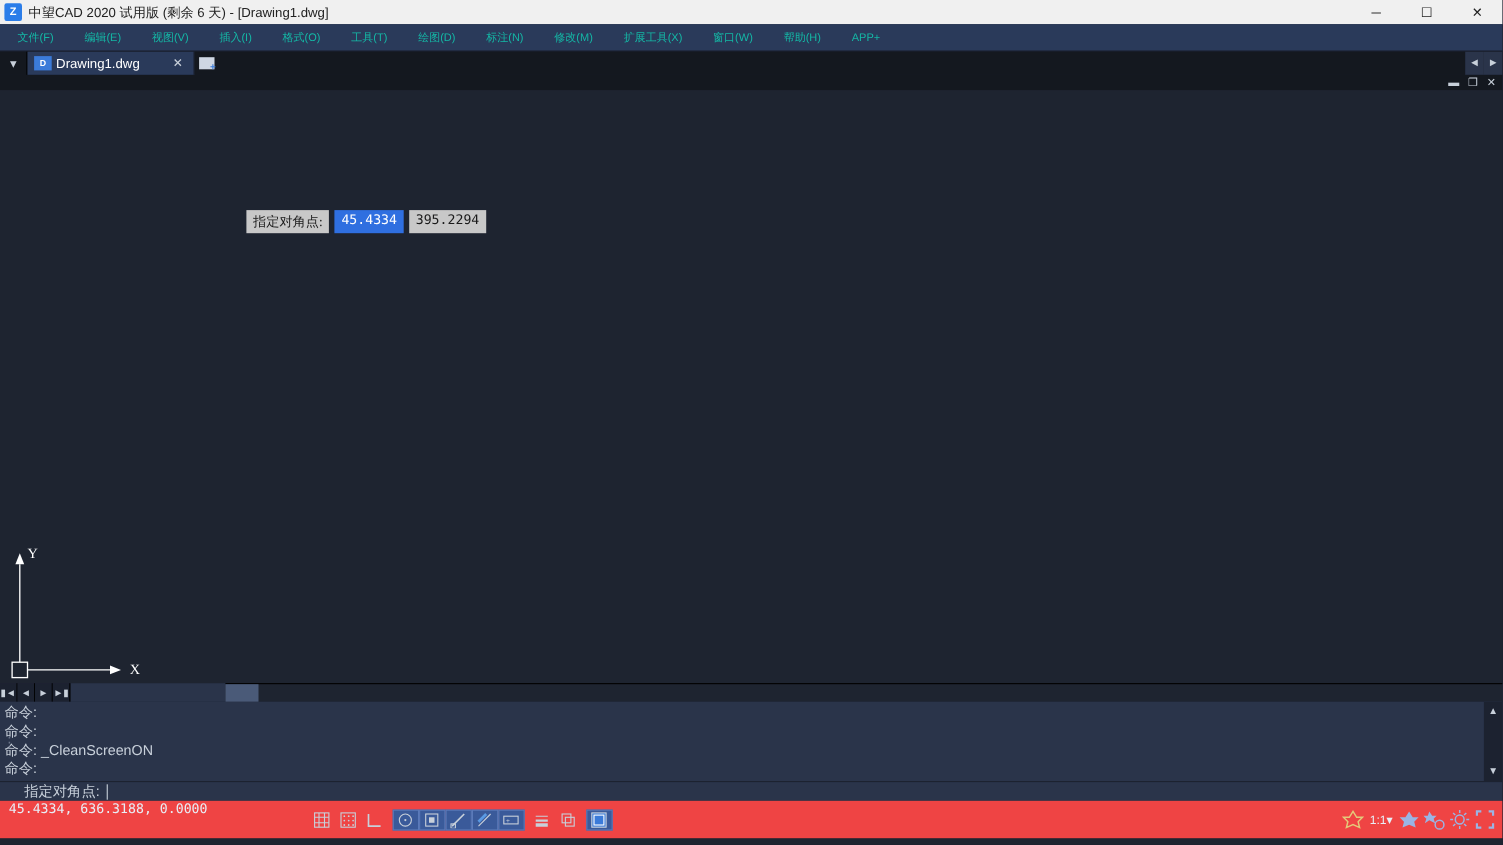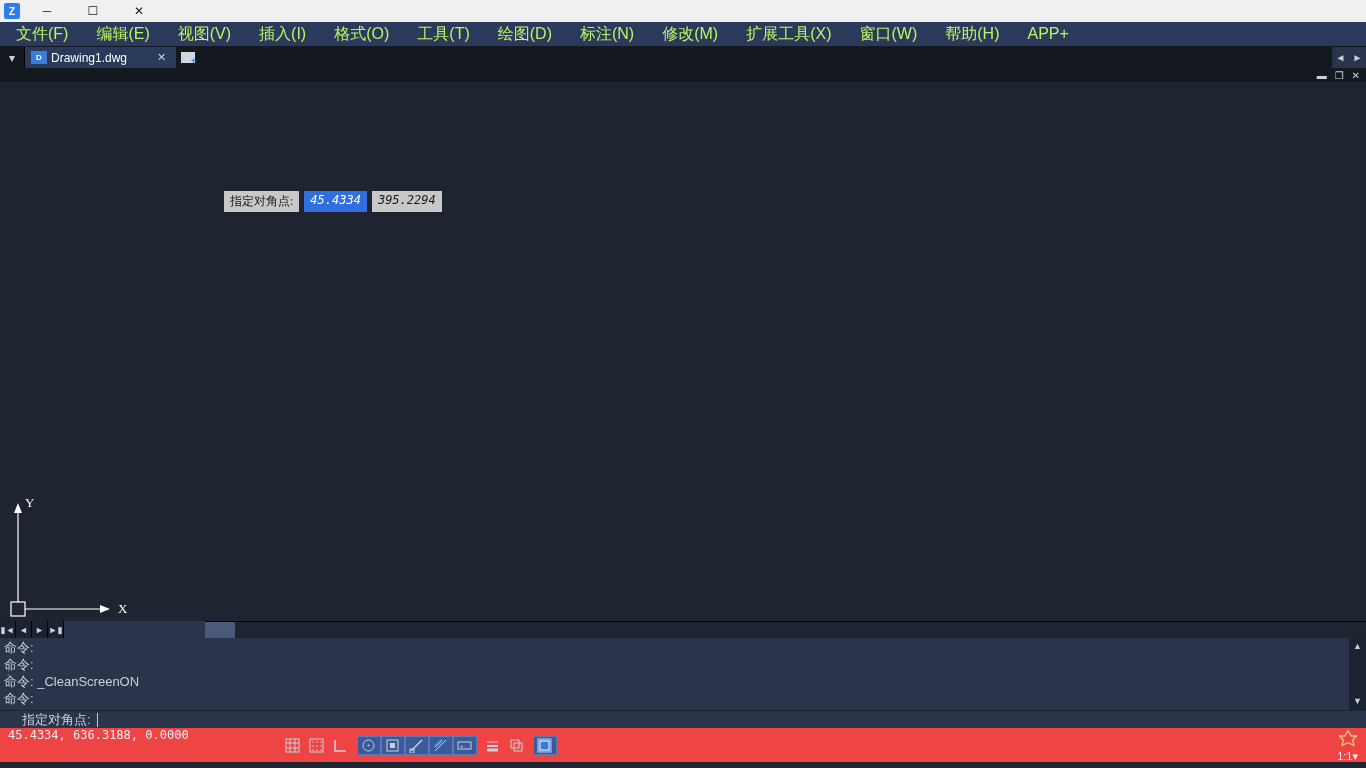--- a/index.html
+++ b/index.html
@@ -3,41 +3,41 @@
 <meta charset="utf-8">
 <style>
 * { margin:0; padding:0; box-sizing:border-box; font-family:"Microsoft YaHei",SimSun,Arial,sans-serif; user-select:none; }
 html,body { width:1366px; height:768px; overflow:hidden; background:#1e2430; }
 .titlebar { height:22px; background:#f0f0f0; display:flex; align-items:center; font-size:12px; color:#222; }
 .titlebar .appicon { width:16px; height:16px; margin:0 4px; background:#2b7de9; border-radius:2px; display:flex; align-items:center; justify-content:center; color:#fff; font-size:10px; font-weight:bold; }
 .titlebar .title { flex:1; padding-left:2px; }
 .winctrls { display:flex; height:100%; }
 .winctrls div { width:46px; display:flex; align-items:center; justify-content:center; font-size:12px; color:#222; }
 
-.menubar { height:25px; background:#2a3a5a; display:flex; align-items:center; padding:0 2px; font-size:16px; color:#bef264; border-bottom:1px solid #141820; }
+.menubar { height:25px; background:#2a3a5a; display:flex; align-items:center; padding:0 2px; font-size:10px; color:#14b8a6; border-bottom:1px solid #141820; }
 .menubar .mi { padding:0 14px; height:100%; display:flex; align-items:center; cursor:default; }
 
 .tabstrip { height:21px; background:#14181f; display:flex; align-items:stretch; font-size:12px; }
 .tabstrip .drop { width:25px; display:flex; align-items:center; justify-content:center; color:#c8d0da; border-right:1px solid #000; }
 .tabstrip .tab { background:#2a3a5a; display:flex; align-items:center; padding:0 10px 0 6px; color:#fff; font-family:SimSun,monospace; font-size:12px; border-right:1px solid #14181f; }
 .tabstrip .tab .ficon { width:16px; height:13px; background:#3b7bd9; margin-right:4px; display:flex; align-items:center; justify-content:center; color:#fff; font-size:8px; font-weight:bold; }
 .tabstrip .tab .x { margin-left:30px; color:#c8d0da; font-size:11px; }
 .tabstrip .newtab { width:22px; display:flex; align-items:center; justify-content:center; }
 .tabstrip .newtab .nicon { width:14px; height:11px; background:#cfd7e3; position:relative; }
 .tabstrip .newtab .nicon:after { content:"+"; position:absolute; right:-1px; bottom:-3px; font-size:9px; color:#3b7bd9; font-weight:bold; }
 .tabstrip .navend { margin-left:auto; display:flex; }
 .tabstrip .navend div { width:17px; display:flex; align-items:center; justify-content:center; color:#c8d0da; background:#2a344a; font-size:10px; }
 
 .mdi { height:14px; background:#14181f; display:flex; justify-content:flex-end; align-items:center; padding-right:6px; gap:8px; color:#c8d0da; font-size:10px; }
 .mdi span { cursor:default; }
 
 .canvas { position:relative; background:#1e2430; height:539px; }
 .tooltip { position:absolute; left:224px; top:109px; display:flex; gap:5px; font-size:12px; }
 .tooltip .lab { background:#c8c8c8; color:#1a1a1a; padding:2px 6px; border:0px solid #888; font-family:SimSun; }
-.tooltip .val { background:#c8c8c8; color:#1a1a1a; padding:2px 6px; font-family:SimSun,monospace;font-style:italic; }
+.tooltip .val { background:#c8c8c8; color:#1a1a1a; padding:2px 6px; font-family:SimSun,monospace; }
 .tooltip .val.sel { background:#2f6fe0; color:#fff; }
 .ucs { position:absolute; left:8px; top:413px; width:120px; height:125px; }
 .axislabel { position:absolute; font-size:13px; color:#fff; font-family:serif; }
 
 .layouttabs { height:17px; background:#2a344a; display:flex; align-items:stretch; font-size:11px; color:#c8d0da; }
 .layouttabs .lnav { display:flex; }
 .layouttabs .lnav div { width:16px; display:flex; align-items:center; justify-content:center; background:#1c2230; font-size:9px; border-right:1px solid #000; }
 .layouttabs .lt { padding:0 10px; display:flex; align-items:center; border-right:1px solid #14181f; background:#333f55;margin-top:36px; }
 .layouttabs .lt.active { background:#4a5a78; color:#fff; font-weight:bold; }
 .layouttabs .scr { flex:1; background:#1e2430; border-top:1px solid #000; position:relative; }
@@ -53,30 +53,31 @@
 .cmdinput .caret { width:1px; height:14px; background:#c8d0da; margin-left:6px; animation:blink 1s infinite; }
 @keyframes blink { 50% { opacity:0; }}
 
 .statusbar { height:34px; background:#ef4444; display:flex; align-items:flex-start; font-size:11px; color:#e8eef6; }
 .statusbar .coords { padding:0 8px; min-width:190px; font-family:Consolas,monospace; font-size:12px; }
 .statusbar .tools { display:flex; height:100%; align-items:center; gap:0px; margin-left:84px; }
 .statusbar .tb { width:24px; height:19px; display:flex; align-items:center; justify-content:center; border:1px solid transparent; color:#c8d0da; }
 .statusbar .tb.active { background:#3a5a9a; border-color:#5a7aba; }
 .statusbar .tb svg { width:15px; height:15px; }
 .statusbar .sep { width:4px; }
-.statusbar .rtools { margin-left:auto; display:flex; align-items:center; height:100%; gap:3px; padding-right:6px;flex-direction:column; }
+.statusbar .rtools { margin-left:auto; display:flex; align-items:center; height:100%; gap:3px; padding-right:6px; }
 .statusbar .rtools .rb { width:20px; height:19px; display:flex; align-items:center; justify-content:center; color:#9ab4e4; }
 .statusbar .rtools .scale { color:#e8eef6; font-size:11px; padding:0 2px; }
 .statusbar .rtools .rb.gold { color:#e4c97a; }
 </style>
 </head>
 <body>
 
 <div class="titlebar">
   <div class="appicon">Z</div>
+  <div class="title">中望CAD 2020 试用版 (剩余 6 天) - [Drawing1.dwg]</div>
   <div class="winctrls">
     <div>─</div>
     <div>☐</div>
     <div class="close">✕</div>
   </div>
 </div>
 
 <div class="menubar">
   <div class="mi">文件(F)</div>
   <div class="mi">编辑(E)</div>

